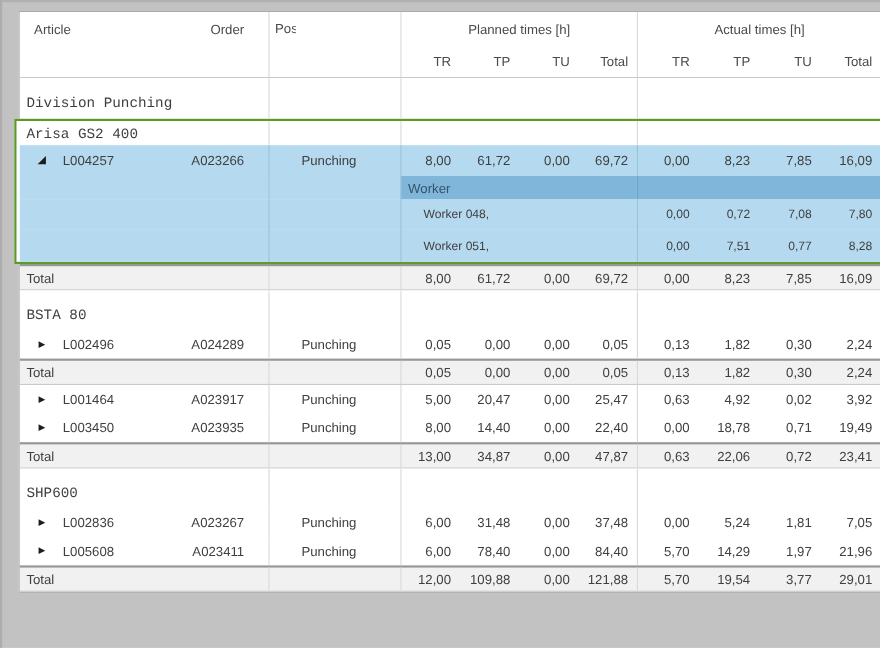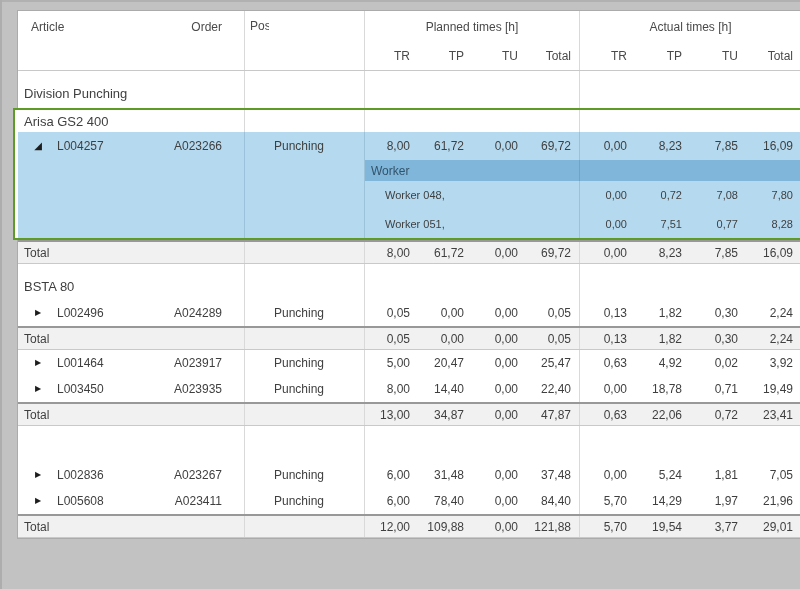--- a/index.html
+++ b/index.html
@@ -29,21 +29,21 @@
   .h-art{grid-column:1;grid-row:1;padding-left:13px;}
   .h-ord{grid-column:2;grid-row:1;justify-content:flex-end;padding-right:22px;}
   .h-pos{grid-column:3;grid-row:1/3;align-items:flex-start;padding:8px 0 0 5px;border-left:1px solid #d9d9d9;}
   .h-op{grid-column:4;grid-row:1;padding-left:4px;margin-top:37px;}
   .h-band-p{grid-column:5/9;grid-row:1;justify-content:center;border-left:1px solid #d9d9d9;}
   .h-band-a{grid-column:9/13;grid-row:1;justify-content:center;border-left:1px solid #d9d9d9;}
   .h-sub{grid-row:2;justify-content:flex-end;padding-right:8px;}
 
   
   .r-division{height:37px;font-size:13px;background:#fff;}
-  .name-label{grid-column:1/3;display:flex;align-items:flex-end;padding:0 0 7px 6px;}
+  .name-label{grid-column:1/3;display:flex;align-items:flex-end;padding:0 0 7px 6px;font-family:Liberation Mono, monospace;}
   .r-gname{height:22px;font-size:13px;background:#fff;}
   .r-gname .name-label{padding-bottom:3px;}
   .r-gname.tall{height:36px;}
   .r-gname.tall .name-label{padding-bottom:6px;}
 
   
   .r-data{height:26px;font-size:12px;background:#fff;}
   .c-art{padding-left:0;font-size:12px;}
   .exp{display:inline-block;width:12px;margin-left:14px;text-align:center;color:#1d1d1d;
        font-family:"DejaVu Sans",sans-serif;font-size:8px;line-height:1;}
@@ -244,20 +244,21 @@
       <div class="cell c-n">34,87</div>
       <div class="cell c-n">0,00</div>
       <div class="cell c-n">47,87</div>
       <div class="cell c-n bl">0,63</div>
       <div class="cell c-n">22,06</div>
       <div class="cell c-n">0,72</div>
       <div class="cell c-n">23,41</div>
     </div>
 
     <div class="row r-gname tall">
+      <div class="cell name-label">SHP600</div>
       <div class="cell sp34 bl"></div>
       <div class="cell spP bl"></div>
       <div class="cell spA bl"></div>
     </div>
     <div class="row r-data">
       <div class="cell c-art">
         <span class="exp">▶</span>
         <span class="art-txt">L002836</span>
       </div>
       <div class="cell c-ord">A023267</div>

